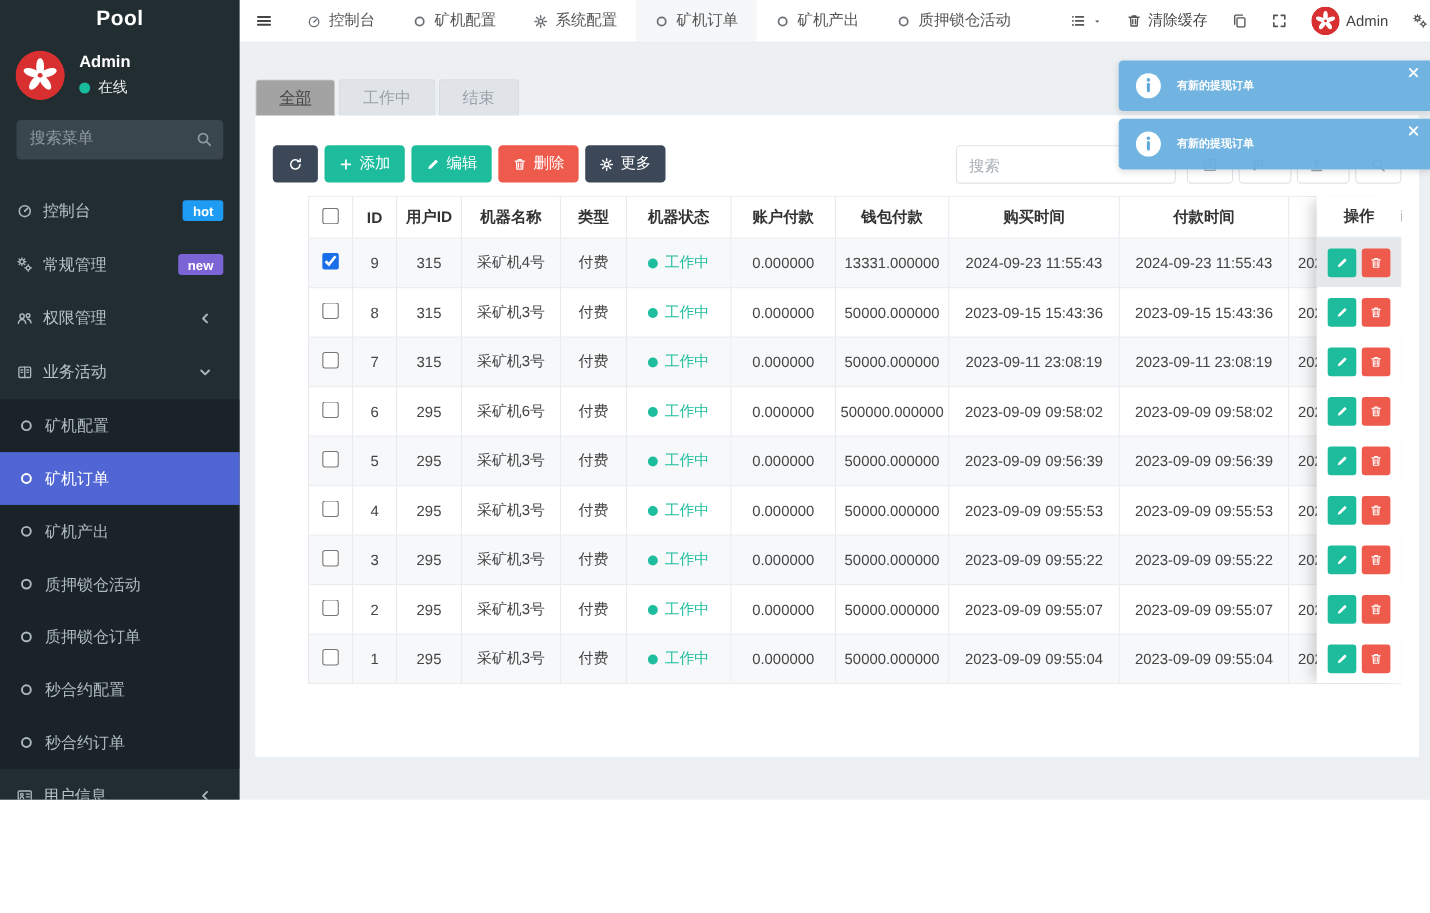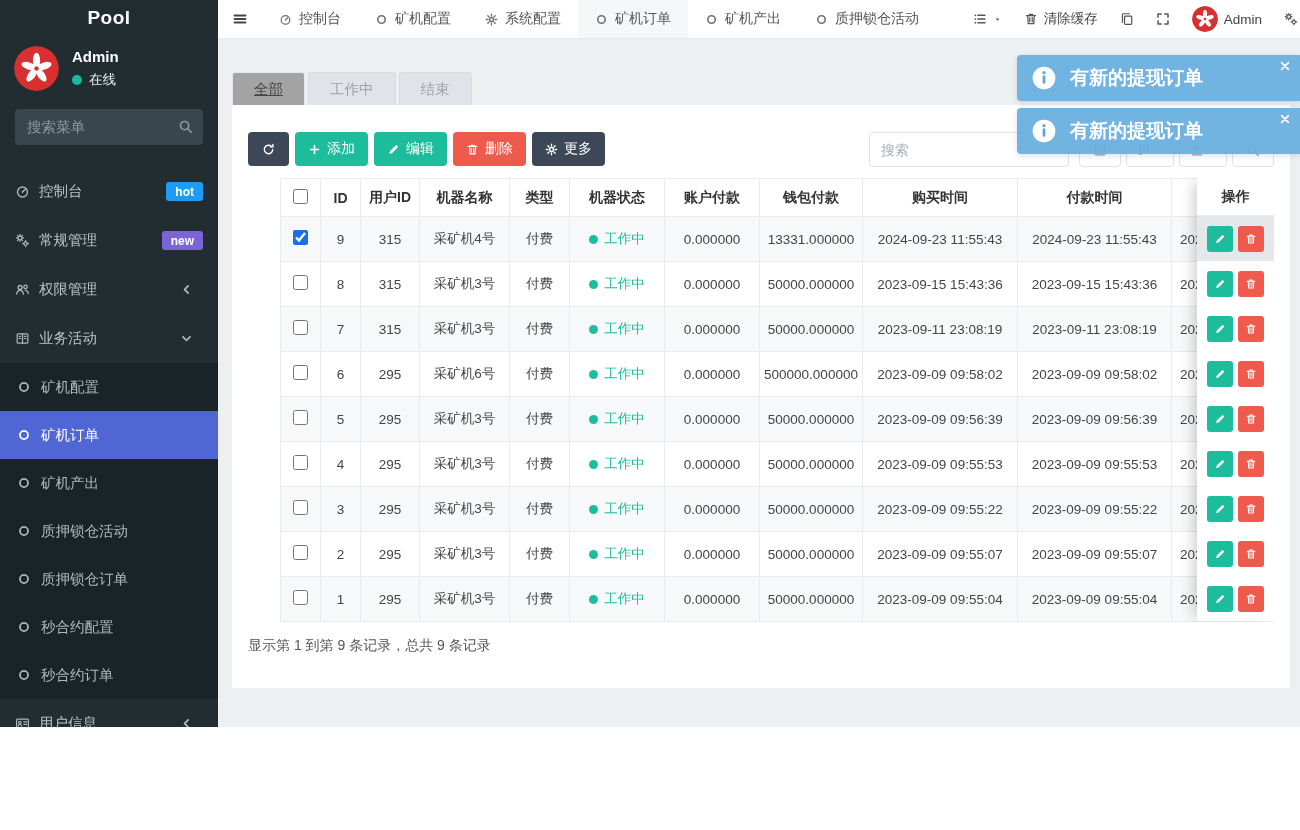--- a/index.html
+++ b/index.html
@@ -12,21 +12,21 @@
 
 .sidebar { width:218px; flex:0 0 218px; background:#222d32; color:#b9c3c8; display:flex; flex-direction:column; }
 .brand { height:36px; line-height:36px; text-align:center; color:#fff; font-size:19px; font-weight:700; letter-spacing:.5px; }
 .user { display:flex; align-items:center; gap:13px; padding:10px 14px 12px 14px; }
 .avatar { border-radius:50%; overflow:hidden; flex:0 0 auto; }
 .avatar.big { width:45px; height:45px; }
 .avatar.small { width:26px; height:26px; }
 .uname { color:#fff; font-weight:700; font-size:15px; margin-bottom:6px; }
 .ustatus { font-size:13.5px; color:#e8ecee; display:flex; align-items:center; }
 .odot { display:inline-block; width:10px; height:10px; border-radius:50%; background:#18bc9c; margin-right:7px; }
-.msearch { margin:6px 15px 12px 15px; position:relative; }
+.msearch { margin:6px 15px 12px 15px; position:relative;font-family:Liberation Mono, monospace; }
 .msearch input { width:100%; height:36px; background:#39464d; border:none; border-radius:4px;
   color:#dfe5e8; padding:0 32px 0 12px; font-size:14.5px; outline:none; font-family:inherit; }
 .msearch input::placeholder { color:#8d999f; }
 .msearch .ico { position:absolute; right:10px; top:10px; font-size:15px; color:#8d999f; }
 .menu { flex:1; margin-top:10px; overflow:hidden; }
 .s-item { height:49px; display:flex; align-items:center; padding:0 15px; font-size:14.5px; cursor:pointer; color:#b9c3c8; }
 .s-item .ico { font-size:15px; margin-right:9px; color:#aab6bc; }
 .s-item .lbl { flex:1; }
 .badge { font-size:12px; font-weight:700; color:#fff; padding:2.5px 9px; border-radius:3px; }
 .arr { font-size:11px; color:#8d999f; }
@@ -99,21 +99,21 @@
 .mini { width:26px; height:26px; border:none; border-radius:3px; display:inline-flex; align-items:center;
   justify-content:center; color:#fff; cursor:pointer; font-size:12px; }
 .mini.green { background:#1dbc9c; }
 .mini.red { background:#ee5a4b; }
 
 .summary { margin-top:15px; font-size:14px; color:#555; }
 
 
 .toast { position:absolute; right:0; width:283px; height:46px; background:rgba(103,174,223,.93);
   border-radius:4px 0 0 4px; display:flex; align-items:center; padding:0 14px; gap:13px; color:#fff;
-  font-weight:700; font-size:19px; z-index:50; box-shadow:0 2px 6px rgba(0,0,0,.12); }
+  font-weight:700; font-size:10px; z-index:50; box-shadow:0 2px 6px rgba(0,0,0,.12); }
 .toast .tclose { position:absolute; top:5px; right:9px; font-size:12px; color:#fff; cursor:pointer; }
 </style>
 </head>
 <body>
 
 <div class="app">
 
   <aside class="sidebar">
     <div class="brand">Pool</div>
     <div class="user">
@@ -814,21 +814,20 @@
                   <span class="ico" style="font-size: 12px;">
                     <svg viewBox="0 0 16 16" fill="none" stroke="currentColor" stroke-width="1.4" stroke-linecap="round" stroke-linejoin="round">
                       <path d="M2.8 4.2h10.4M6.2 4.2V2.7h3.6v1.5M4.3 4.2l.5 9.1h6.4l.5-9.1M6.6 6.4v4.6M9.4 6.4v4.6"></path>
                     </svg>
                   </span>
                 </button>
               </div>
             </div>
         </div>
 
-        <div class="summary">显示第 1 到第 9 条记录，总共 9 条记录</div>
       </div>
     </div>
 
     <div id="toasts">
         <div class="toast" style="top: 55px;">
           <span class="ico" style="font-size: 26px;">
             <svg viewBox="0 0 16 16" fill="none" stroke="currentColor" stroke-width="1.5" stroke-linecap="round" stroke-linejoin="round">
               <circle cx="8" cy="8" r="7" fill="#ffffff" stroke="none"></circle>
               <path d="M8 7.1v3.6" stroke="#5da8dc" stroke-width="1.7"></path>
               <circle cx="8" cy="4.7" r="1" fill="#5da8dc" stroke="none"></circle>

